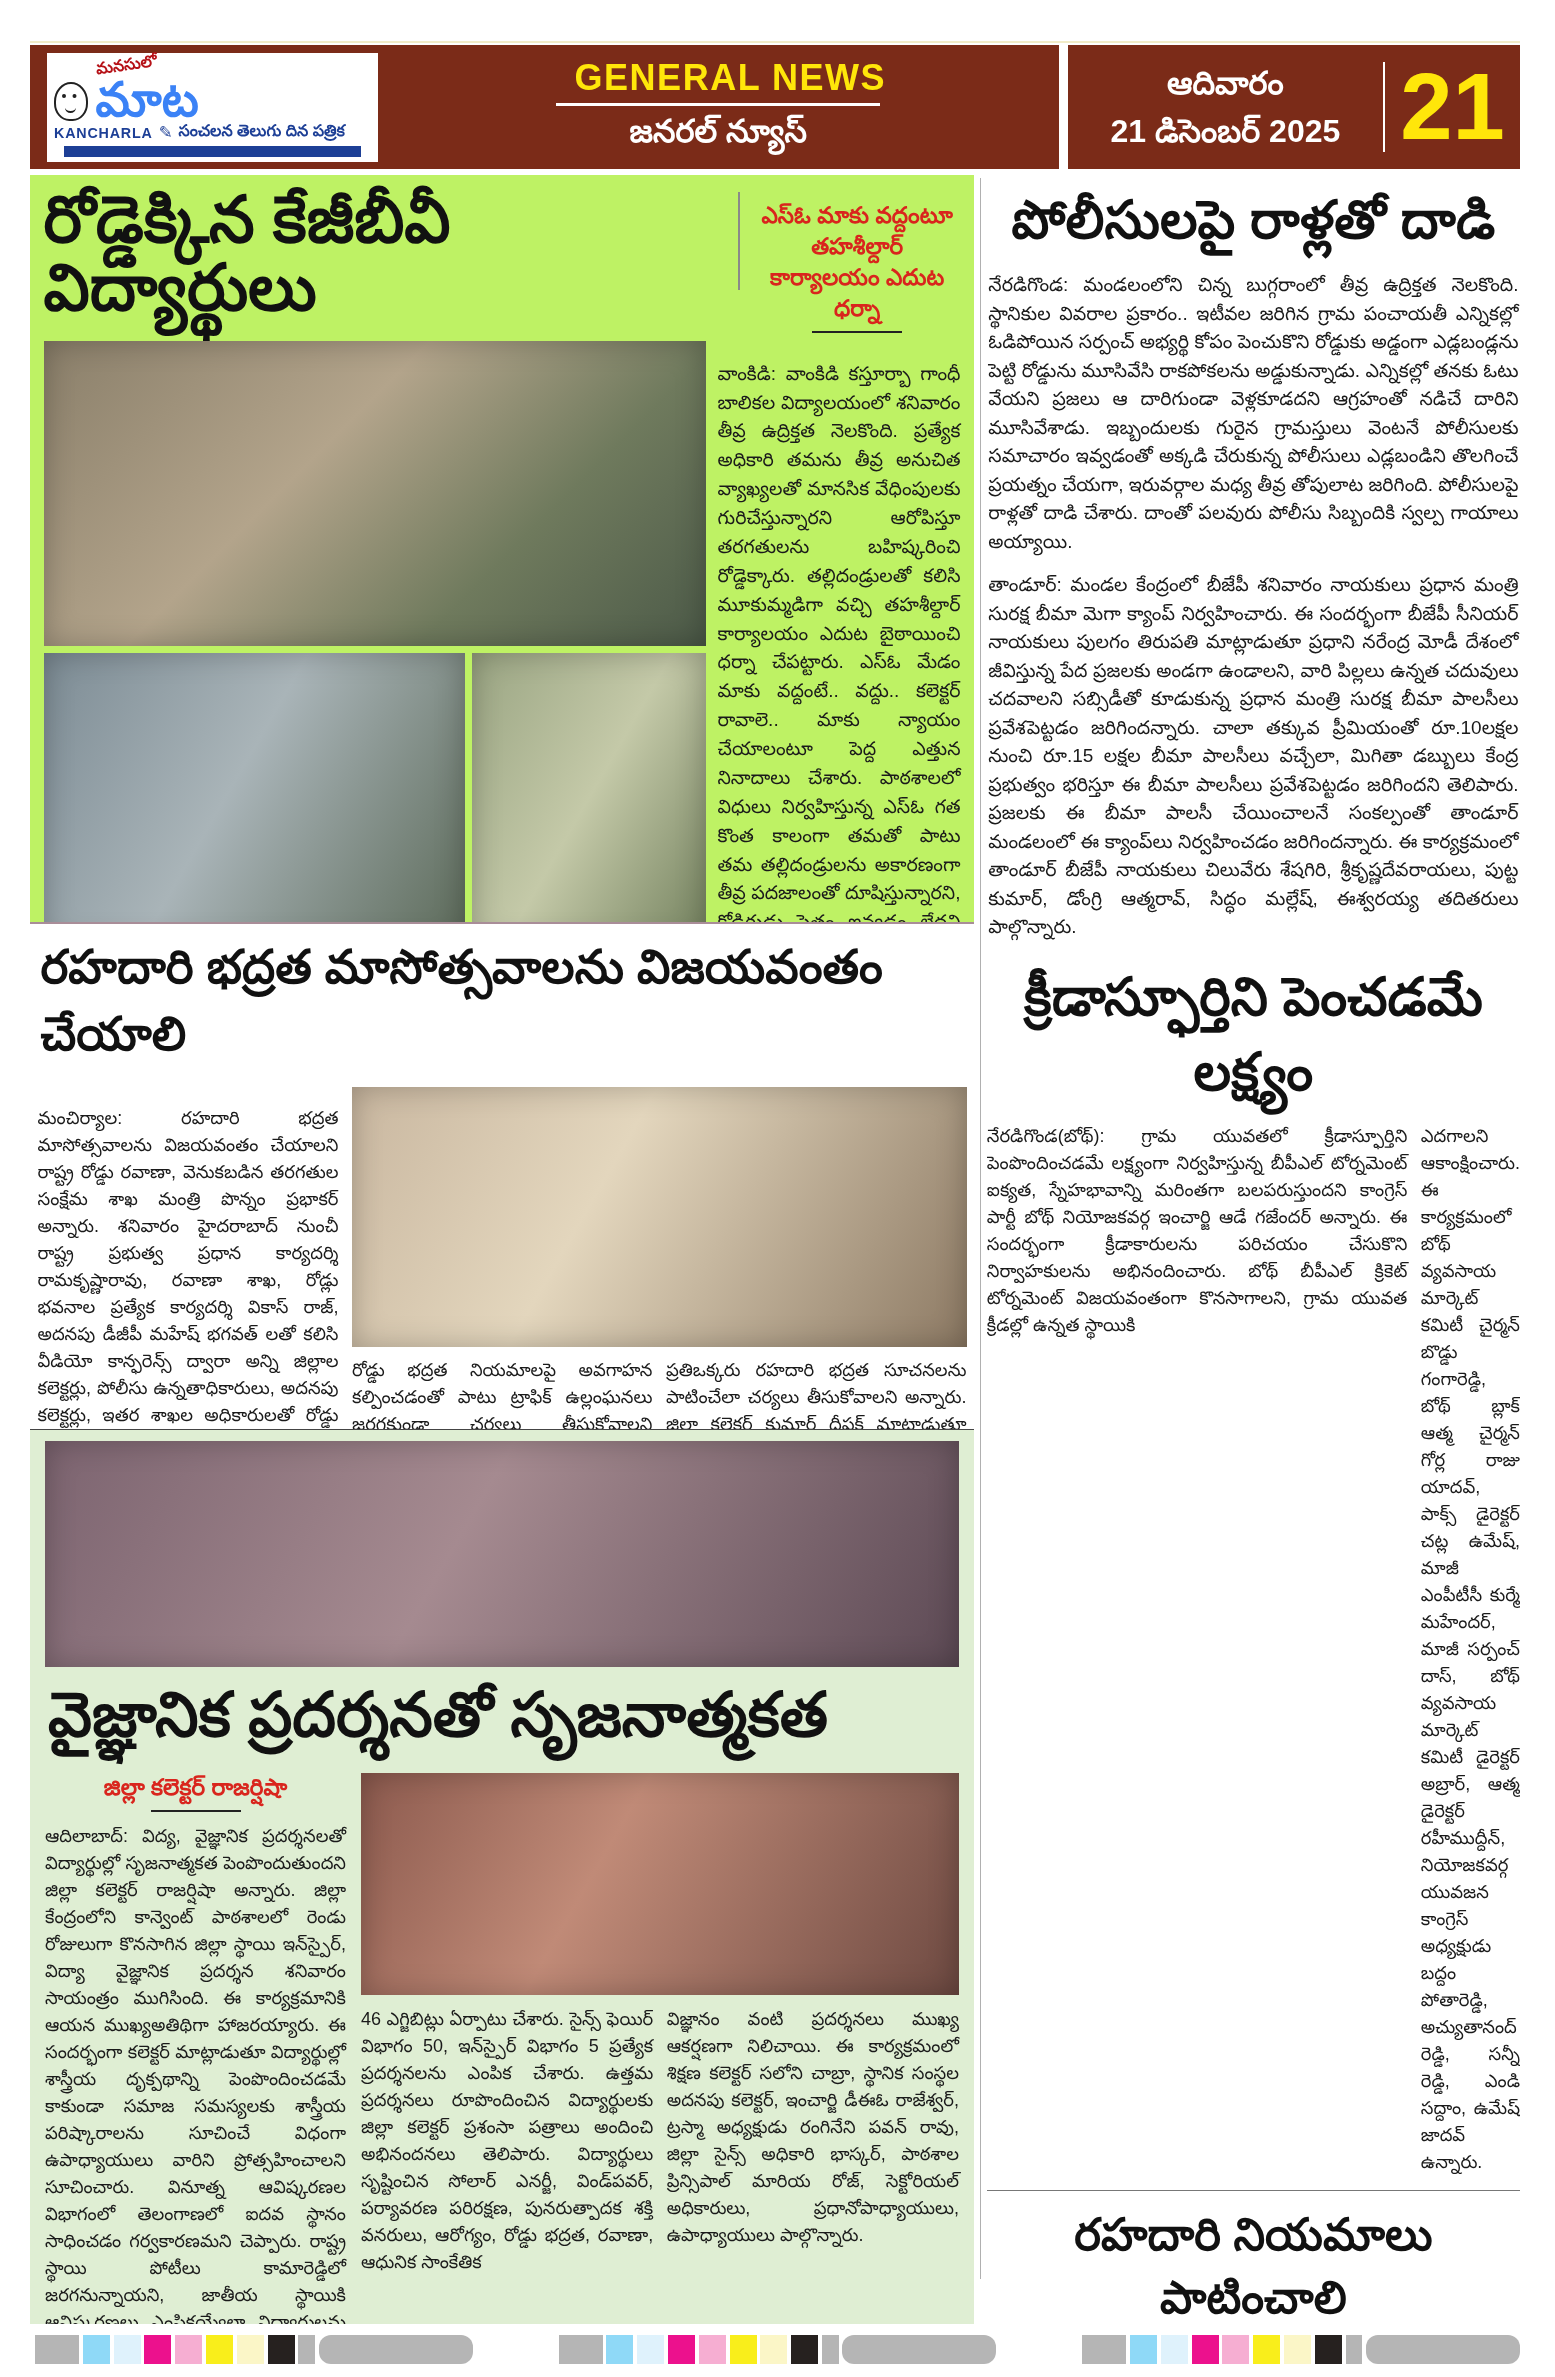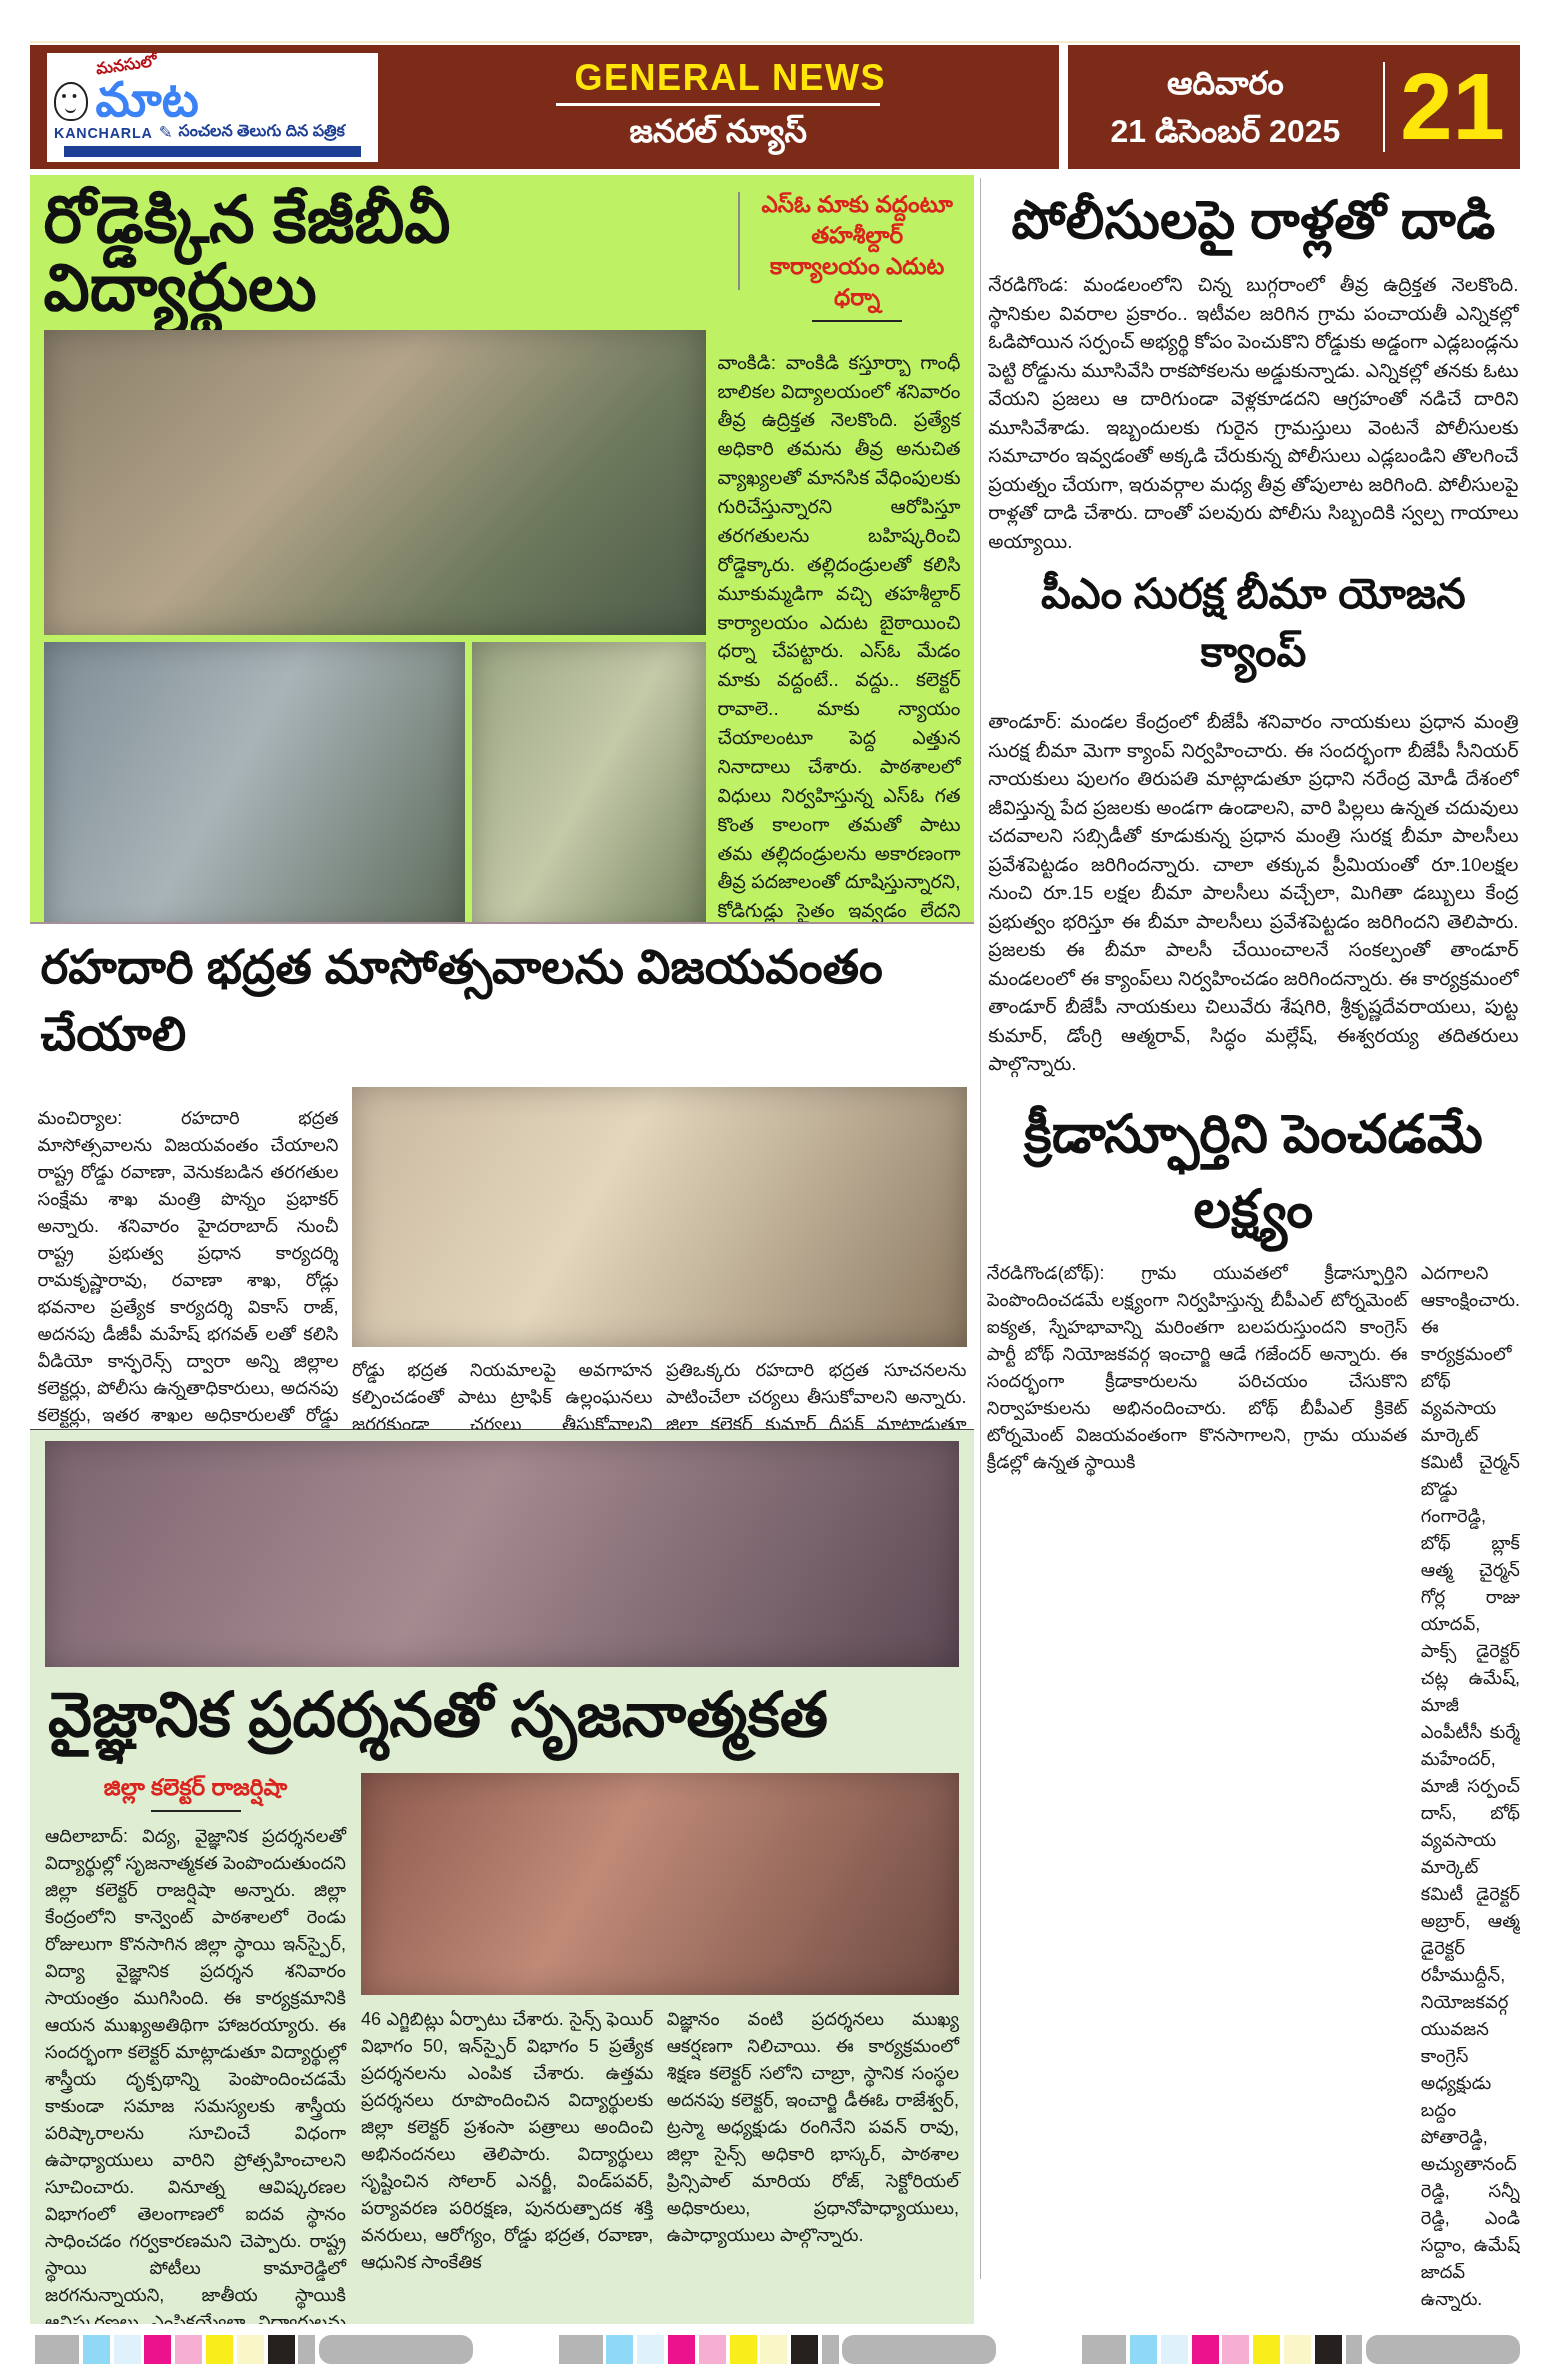--- a/index.html
+++ b/index.html
@@ -39,21 +39,21 @@
   .col-right{flex:1;display:flex;flex-direction:column;overflow:hidden;}
 
   .photo{background-size:cover;box-shadow:inset 0 0 30px rgba(0,0,0,.25);}
 
   
   .art-pink{background:#bef264;height:749px;padding:10.5px 13.5px 7.5px 13.5px;box-sizing:border-box;
             border-bottom:2.3px solid #a98d98;overflow:hidden;}
   .pink-head{display:flex;align-items:flex-start;gap:13.5px;}
   .pink-head h1{margin:0;font-size:65px;line-height:1.05;font-weight:bold;color:#111;width:681px;}
   .pink-vline{width:2.3px;height:98px;background:#8a8a8a;margin-top:6px;}
-  .pink-sub{flex:1;color:#d9251d;font-size:23px;font-weight:bold;text-align:center;line-height:1.35;margin-top:3px;}
+  .pink-sub{flex:1;color:#d9251d;font-size:23px;font-weight:bold;text-align:center;line-height:1.35;margin-top:14px;}
   .short-rule{width:90px;border-bottom:2.3px solid #222;margin:7.5px auto 0 auto;}
   .pink-body{display:flex;gap:12px;margin-top:7.5px;}
   .pink-photos{width:662px;display:flex;flex-direction:column;gap:7.5px;}
   .ph-a{height:305px;background-image:linear-gradient(135deg,#8a7f6a,#b3a48b 40%,#6f7a5d 70%,#4c5a48);}
   .pink-photo-row{display:flex;gap:7.5px;}
   .ph-b{height:290px;width:421px;background-image:linear-gradient(120deg,#7d8c95,#a9b4b8 45%,#5d6b5a);}
   .ph-c{height:290px;flex:1;background-image:linear-gradient(120deg,#9aa583,#c4c9a8 50%,#74825f);}
   .pink-text{flex:1;font-size:19px;line-height:1.52;text-align:justify;}
   .dateline{font-weight:normal;}
 
@@ -212,21 +212,20 @@
 
     <div class="col-right">
       <div class="photo ph-street"></div>
 
       <h2 class="rhead">పోలీసులపై రాళ్లతో దాడి</h2>
       <p class="rbody">
         <strong class="dateline">నేరడిగొండ:</strong>
         <span>మండలంలోని చిన్న బుగ్గరాంలో తీవ్ర ఉద్రిక్తత నెలకొంది. స్థానికుల వివరాల ప్రకారం.. ఇటీవల జరిగిన గ్రామ పంచాయతీ ఎన్నికల్లో ఓడిపోయిన సర్పంచ్ అభ్యర్థి కోపం పెంచుకొని రోడ్డుకు అడ్డంగా ఎడ్లబండ్లను పెట్టి రోడ్డును మూసివేసి రాకపోకలను అడ్డుకున్నాడు. ఎన్నికల్లో తనకు ఓటు వేయని ప్రజలు ఆ దారిగుండా వెళ్లకూడదని ఆగ్రహంతో నడిచే దారిని మూసివేశాడు. ఇబ్బందులకు గురైన గ్రామస్తులు వెంటనే పోలీసులకు సమాచారం ఇవ్వడంతో అక్కడి చేరుకున్న పోలీసులు ఎడ్లబండిని తొలగించే ప్రయత్నం చేయగా, ఇరువర్గాల మధ్య తీవ్ర తోపులాట జరిగింది. పోలీసులపై రాళ్లతో దాడి చేశారు. దాంతో పలవురు పోలీసు సిబ్బందికి స్వల్ప గాయాలు అయ్యాయి.</span>
       </p>
 
-      <h2 class="rhead small">పీఎం సురక్ష బీమా యోజన క్యాంప్</h2>
       <div class="photo ph-camp"></div>
       <p class="rbody" style="margin-top:9px">
         <strong class="dateline">తాండూర్:</strong>
         <span>మండల కేంద్రంలో బీజేపీ శనివారం నాయకులు ప్రధాన మంత్రి సురక్ష బీమా మెగా క్యాంప్ నిర్వహించారు. ఈ సందర్భంగా బీజేపీ సీనియర్ నాయకులు పులగం తిరుపతి మాట్లాడుతూ ప్రధాని నరేంద్ర మోడీ దేశంలో జీవిస్తున్న పేద ప్రజలకు అండగా ఉండాలని, వారి పిల్లలు ఉన్నత చదువులు చదవాలని సబ్సిడీతో కూడుకున్న ప్రధాన మంత్రి సురక్ష బీమా పాలసీలు ప్రవేశపెట్టడం జరిగిందన్నారు. చాలా తక్కువ ప్రీమియంతో రూ.10లక్షల నుంచి రూ.15 లక్షల బీమా పాలసీలు వచ్చేలా, మిగితా డబ్బులు కేంద్ర ప్రభుత్వం భరిస్తూ ఈ బీమా పాలసీలు ప్రవేశపెట్టడం జరిగిందని తెలిపారు. ప్రజలకు ఈ బీమా పాలసీ చేయించాలనే సంకల్పంతో తాండూర్ మండలంలో ఈ క్యాంప్‌లు నిర్వహించడం జరిగిందన్నారు. ఈ కార్యక్రమంలో తాండూర్ బీజేపీ నాయకులు చిలువేరు శేషగిరి, శ్రీకృష్ణదేవరాయలు, పుట్ట కుమార్, డోంగ్రి ఆత్మరావ్, సిద్ధం మల్లేష్, ఈశ్వరయ్య తదితరులు పాల్గొన్నారు.</span>
       </p>
 
       <div class="photo ph-ribbon"></div>
 
       <h2 class="rhead">క్రీడాస్ఫూర్తిని పెంచడమే లక్ష్యం</h2>
       <div class="two-cols">

